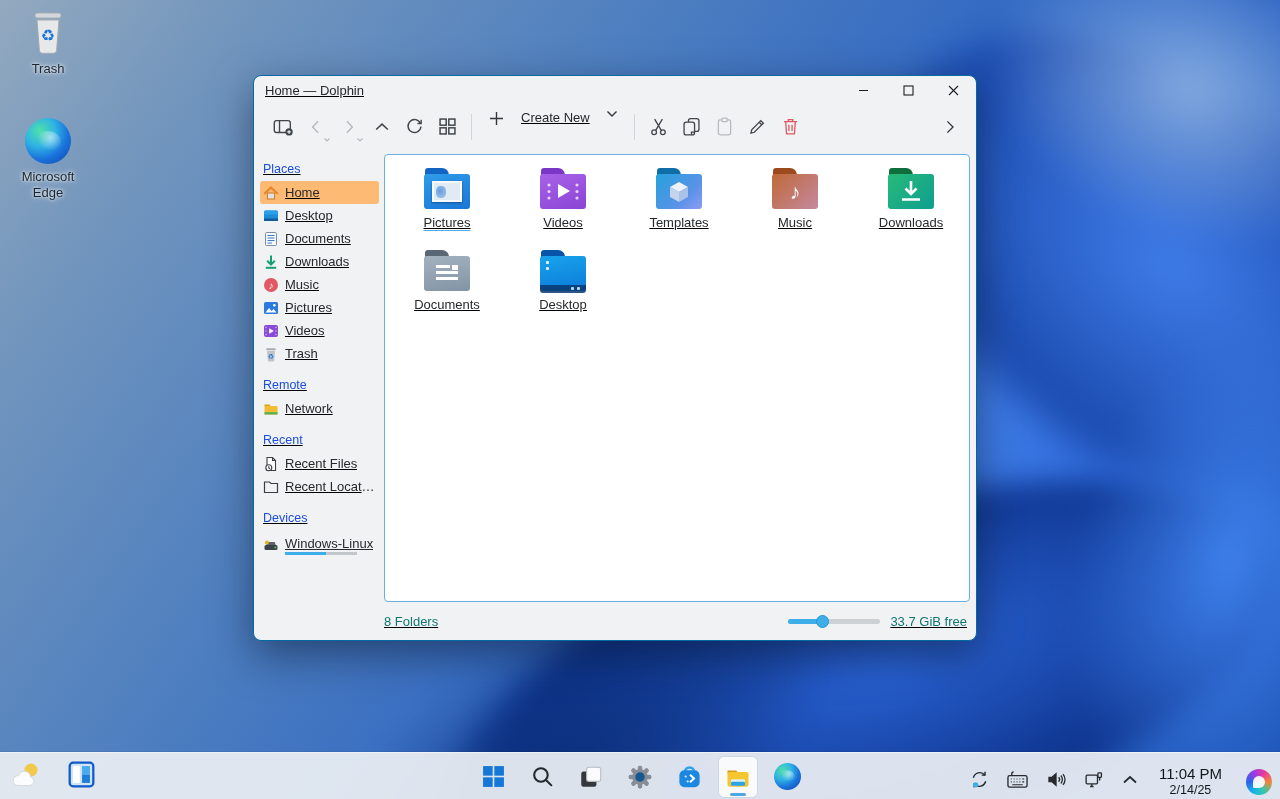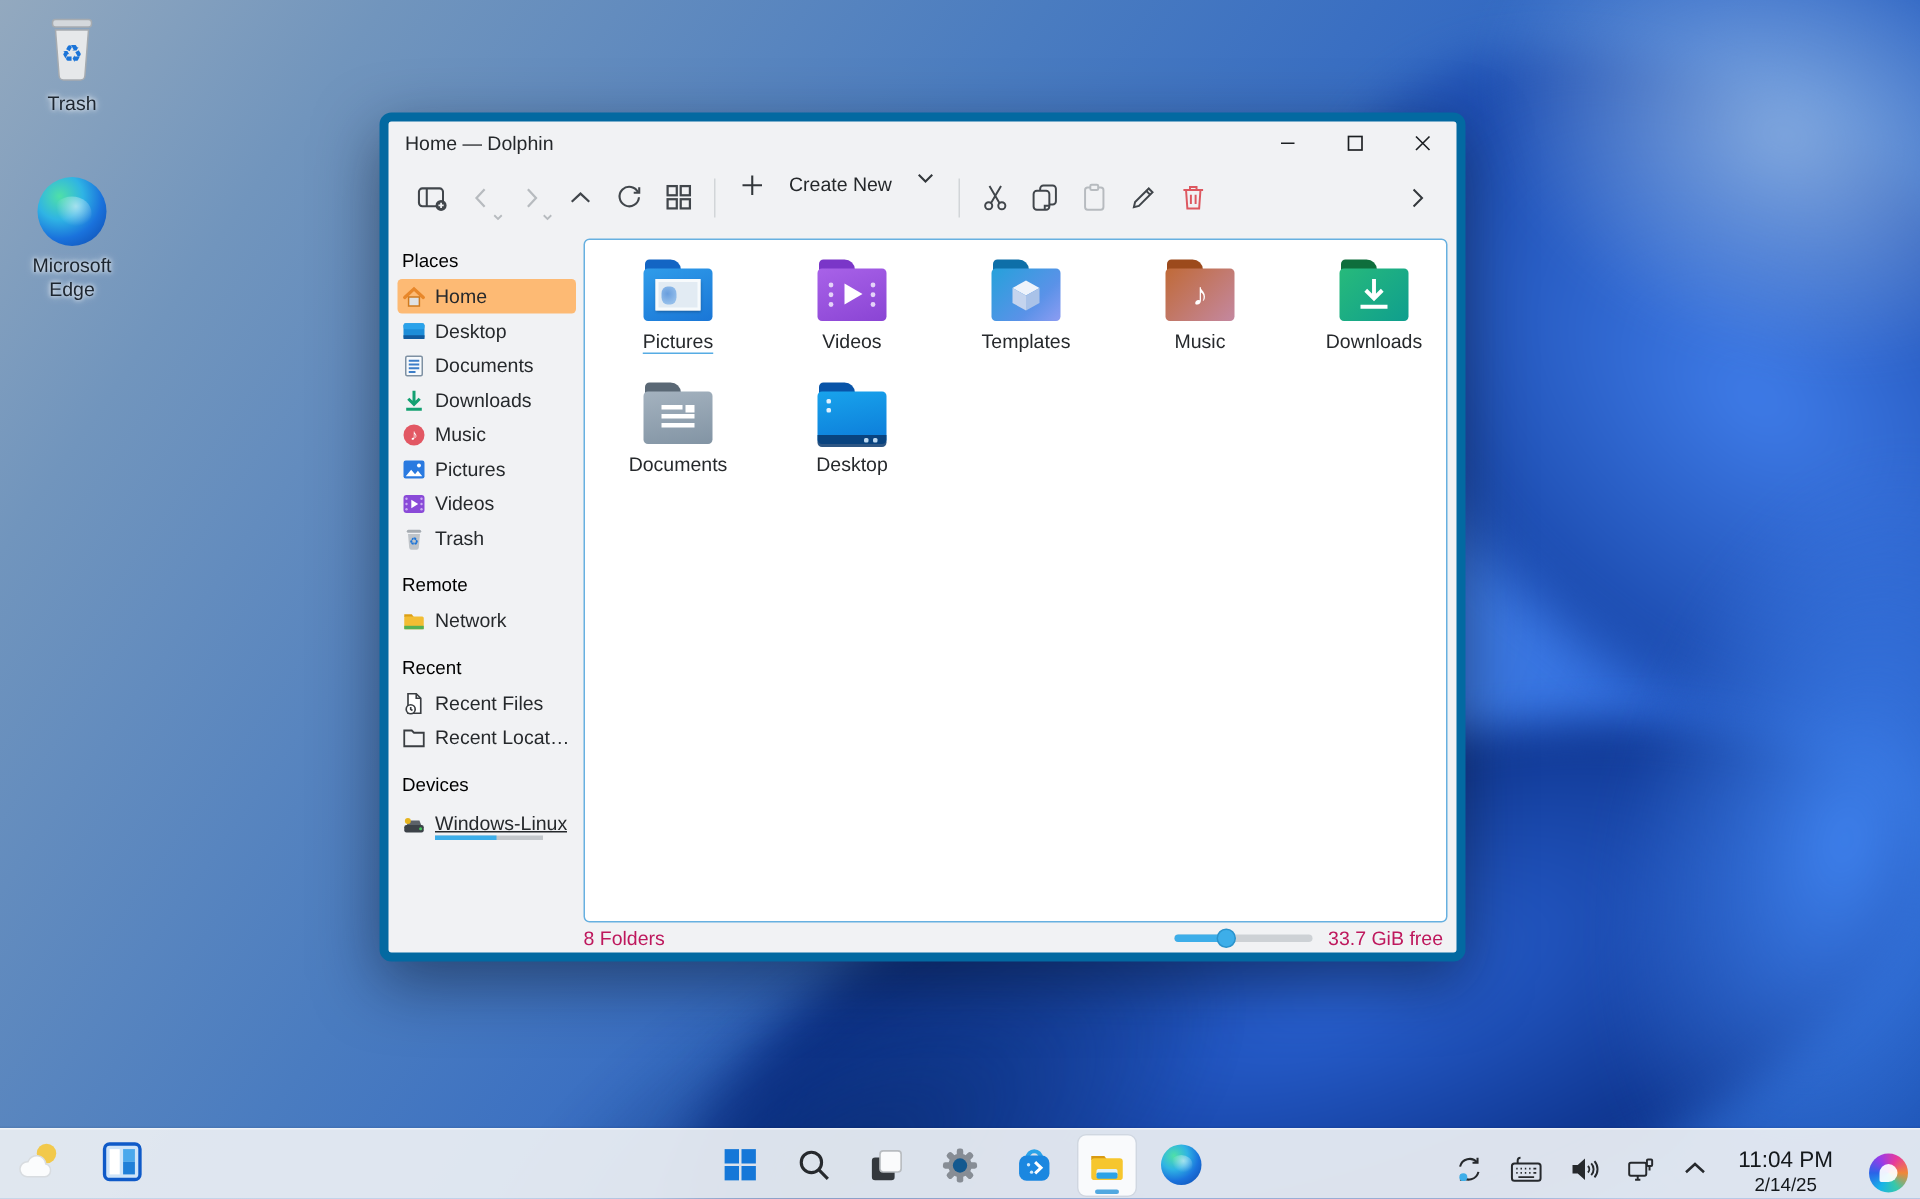--- a/index.html
+++ b/index.html
@@ -18,36 +18,36 @@
   
   .dicon { position:absolute; width:76px; text-align:center; cursor:default; }
   .dicon .art { display:flex; justify-content:center; align-items:center; height:50px; }
   .dicon .lbl { margin-top:3px; font-size:13px; color:#1d2630; text-shadow:0 0 3px rgba(255,255,255,.95),0 0 6px rgba(255,255,255,.7); line-height:1.2; }
   .di-trash { left:10px; top:8px; }
   .di-edge  { left:10px; top:116px; }
   .edge-ball { width:46px; height:46px; border-radius:50%; background:radial-gradient(circle at 32% 28%, #4fe0a8 0%, #2fb4e4 34%, #1a72dc 62%, #0c46a8 100%); position:relative; }
   .edge-ball::after { content:""; position:absolute; left:10px; top:13px; width:26px; height:22px; border-radius:50% 50% 46% 46%; background:radial-gradient(circle at 60% 30%, rgba(255,255,255,.55), rgba(255,255,255,0) 60%); }
 
   
-  .window { position:absolute; left:253px; top:75px; width:724px; height:566px; background:#f1f2f4; border:6px solid #0369a1; border-radius:8px; box-shadow:0 14px 42px rgba(10,20,40,.5); display:flex; flex-direction:column; overflow:hidden; }
+  .window { position:absolute; left:253px; top:75px; width:724px; height:566px; background:#f1f2f4; border:1px solid #0369a1; border-radius:8px; box-shadow:0 14px 42px rgba(10,20,40,.5); display:flex; flex-direction:column; overflow:hidden;text-decoration:underline; }
   .titlebar { height:28px; display:flex; align-items:center; flex:none; }
   .tb-title { padding-left:11px; font-size:13px; color:#25282b; }
   .tb-spacer { flex:1; }
   .wbtn { width:45px; height:28px; display:flex; align-items:center; justify-content:center; }
 
   .toolbar { height:45px; display:flex; align-items:center; padding:0 10px 0 12px; flex:none; }
   .tbtn { width:33px; height:33px; border-radius:4px; display:flex; align-items:center; justify-content:center; position:relative; }
   .subarrow { position:absolute; right:1px; bottom:0px; }
   .tsep { width:1px; height:26px; background:#d2d5d8; margin:0 7px; }
   .createnew { height:33px; display:flex; align-items:flex-start; gap:16px; padding:0 9px; border-radius:4px; font-size:13px; color:#25282b; }
   .tflex { flex:1; }
 
   .content { flex:1; display:flex; min-height:0; }
   .sidebar { width:128px; flex:none; padding:8px 3px 0 6px; font-size:13px; color:#26292c; overflow:hidden; }
-  .shead { color:#000000; font-size:12.5px; padding:5px 3px 5px 3px; }
+  .shead { color:#1d4ed8; font-size:12.5px; padding:5px 3px 5px 3px; }
   .shead.gap { margin-top:8px; }
   .srow { height:23px; display:flex; align-items:center; gap:6px; padding:0 3px; border-radius:3px; white-space:nowrap; }
   .srow.sel { background:#fdba74; }
   .srow .si { width:16px; height:16px; flex:none; display:flex; align-items:center; justify-content:center; }
   .srow .stx { overflow:hidden; text-overflow:ellipsis; }
   .devwrap { display:flex; flex-direction:column; }
   .devwrap .stx { text-decoration:underline; }
   .usage { width:72px; height:3px; background:#c3c7cb; margin-top:1px; }
   .usage > div { height:3px; background:#3daee9; }
 
@@ -71,21 +71,21 @@
   .t-documents { background:#5a6875; } .b-documents { background:linear-gradient(170deg,#a4b2bf,#8294a4); }
   .t-desktop   { background:#0854a8; } .b-desktop   { background:linear-gradient(170deg,#18a3ec,#0c7ad8); }
 
   .thumb { width:30px; height:21px; background:#e2ebf3; border:2px solid #f7fafc; box-shadow:0 1px 2px rgba(0,0,0,.35); position:relative; }
   .thumb::after { content:""; position:absolute; left:2px; top:3px; width:10px; height:12px; background:radial-gradient(circle at 40% 40%, #4a8ad8, #7fb2e8 70%); border-radius:40%; opacity:.8; }
   .deskstrip { position:absolute; left:1px; bottom:0; width:46px; height:8px; background:rgba(8,56,110,.85); border-radius:0 0 3px 3px; }
   .deskstrip i { position:absolute; bottom:3px; width:3px; height:3px; background:#bcd8f0; border-radius:1px; }
   .deskdots i { position:absolute; left:6px; width:3px; height:3px; background:rgba(235,245,255,.95); border-radius:1px; }
   .musicnote { color:#fff; font-size:21px; line-height:1; }
 
-  .statusbar { height:20px; flex:none; display:flex; align-items:center; padding:0 9px 0 130px; font-size:13px; color:#be185d; }
+  .statusbar { height:38px; flex:none; display:flex; align-items:center; padding:0 9px 0 130px; font-size:13px; color:#0f766e; }
   .sb-flex { flex:1; }
   .slider { position:relative; width:92px; height:14px; margin-right:10px; }
   .slider .track { position:absolute; top:5px; left:0; right:0; height:5px; border-radius:3px; background:#cdd1d5; }
   .slider .fill { position:absolute; top:5px; left:0; height:5px; border-radius:3px; background:#3daee9; }
   .slider .knob { position:absolute; top:1px; width:13px; height:13px; border-radius:50%; background:#3daee9; border:1px solid #2a93cc; transform:translateX(-7px); }
 
   
   .taskbar { position:absolute; left:0; bottom:0; width:1280px; height:47px; background:rgba(233,237,242,.94); border-top:1px solid rgba(255,255,255,.5); box-shadow:0 -1px 0 rgba(0,0,0,.05); }
   .tk-left { position:absolute; left:10px; top:0; height:47px; display:flex; align-items:center; gap:24px; }
   .tk-center { position:absolute; left:50%; top:0; transform:translateX(-50%); height:47px; display:flex; align-items:center; gap:11px; }

